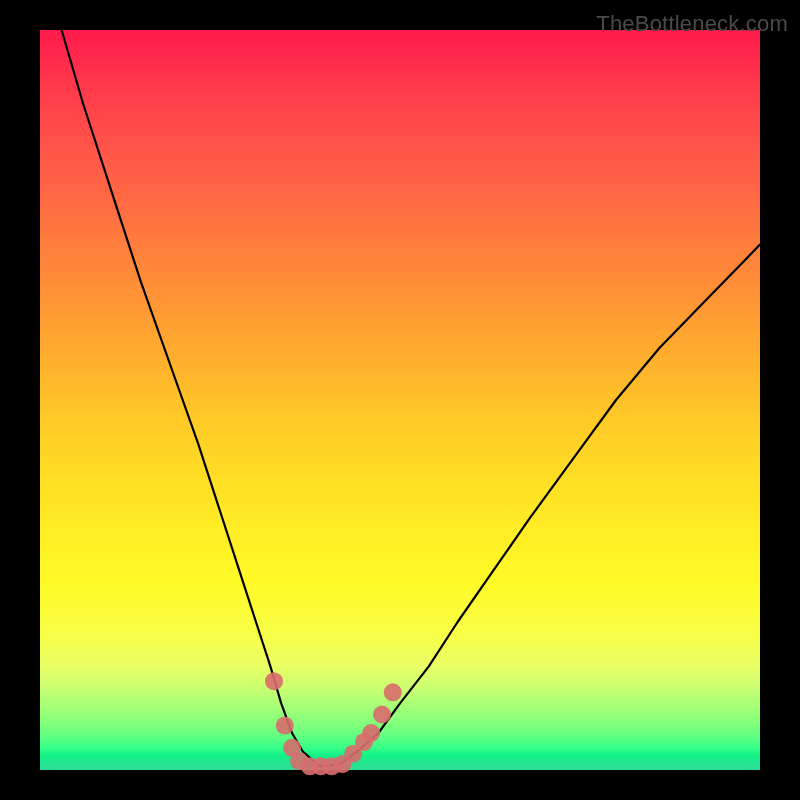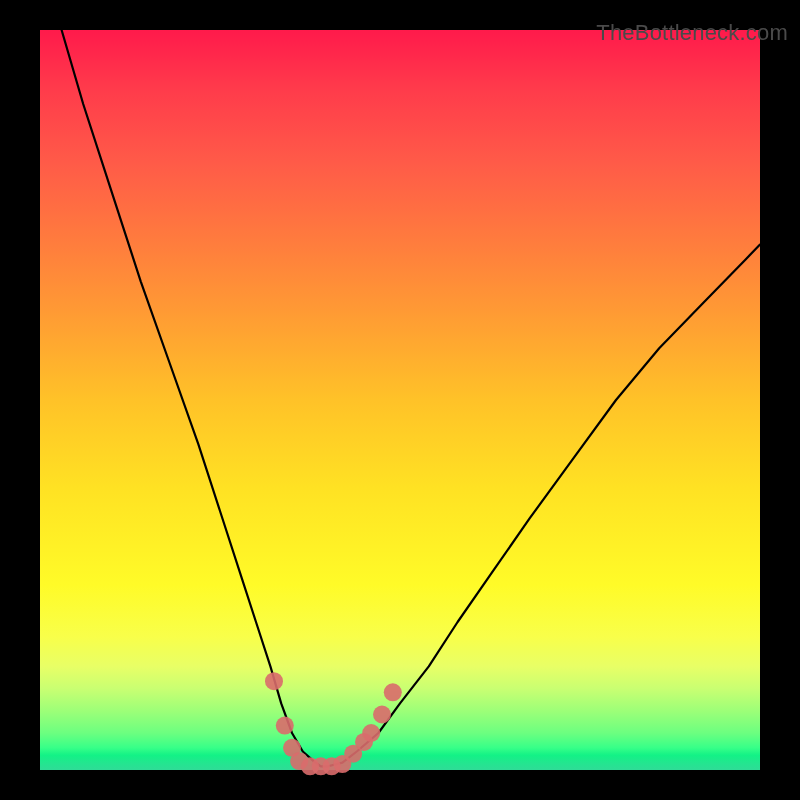--- a/index.html
+++ b/index.html
@@ -39,21 +39,21 @@
       #9dff78 92%,
       #6cff80 95%,
       #37ff88 97%,
       #13f286 98%,
       #22e68f 99%,
       #2fdc97 100%
     );
   }
   .watermark {
     position: absolute;
-    top: 20px;
+    top: 11px;
     right: 12px;
     color: #4a4a4a;
     font-size: 22px;
     font-weight: 500;
     letter-spacing: 0.2px;
     user-select: none;
   }
   svg.curve {
     position: absolute;
     left: 0;

